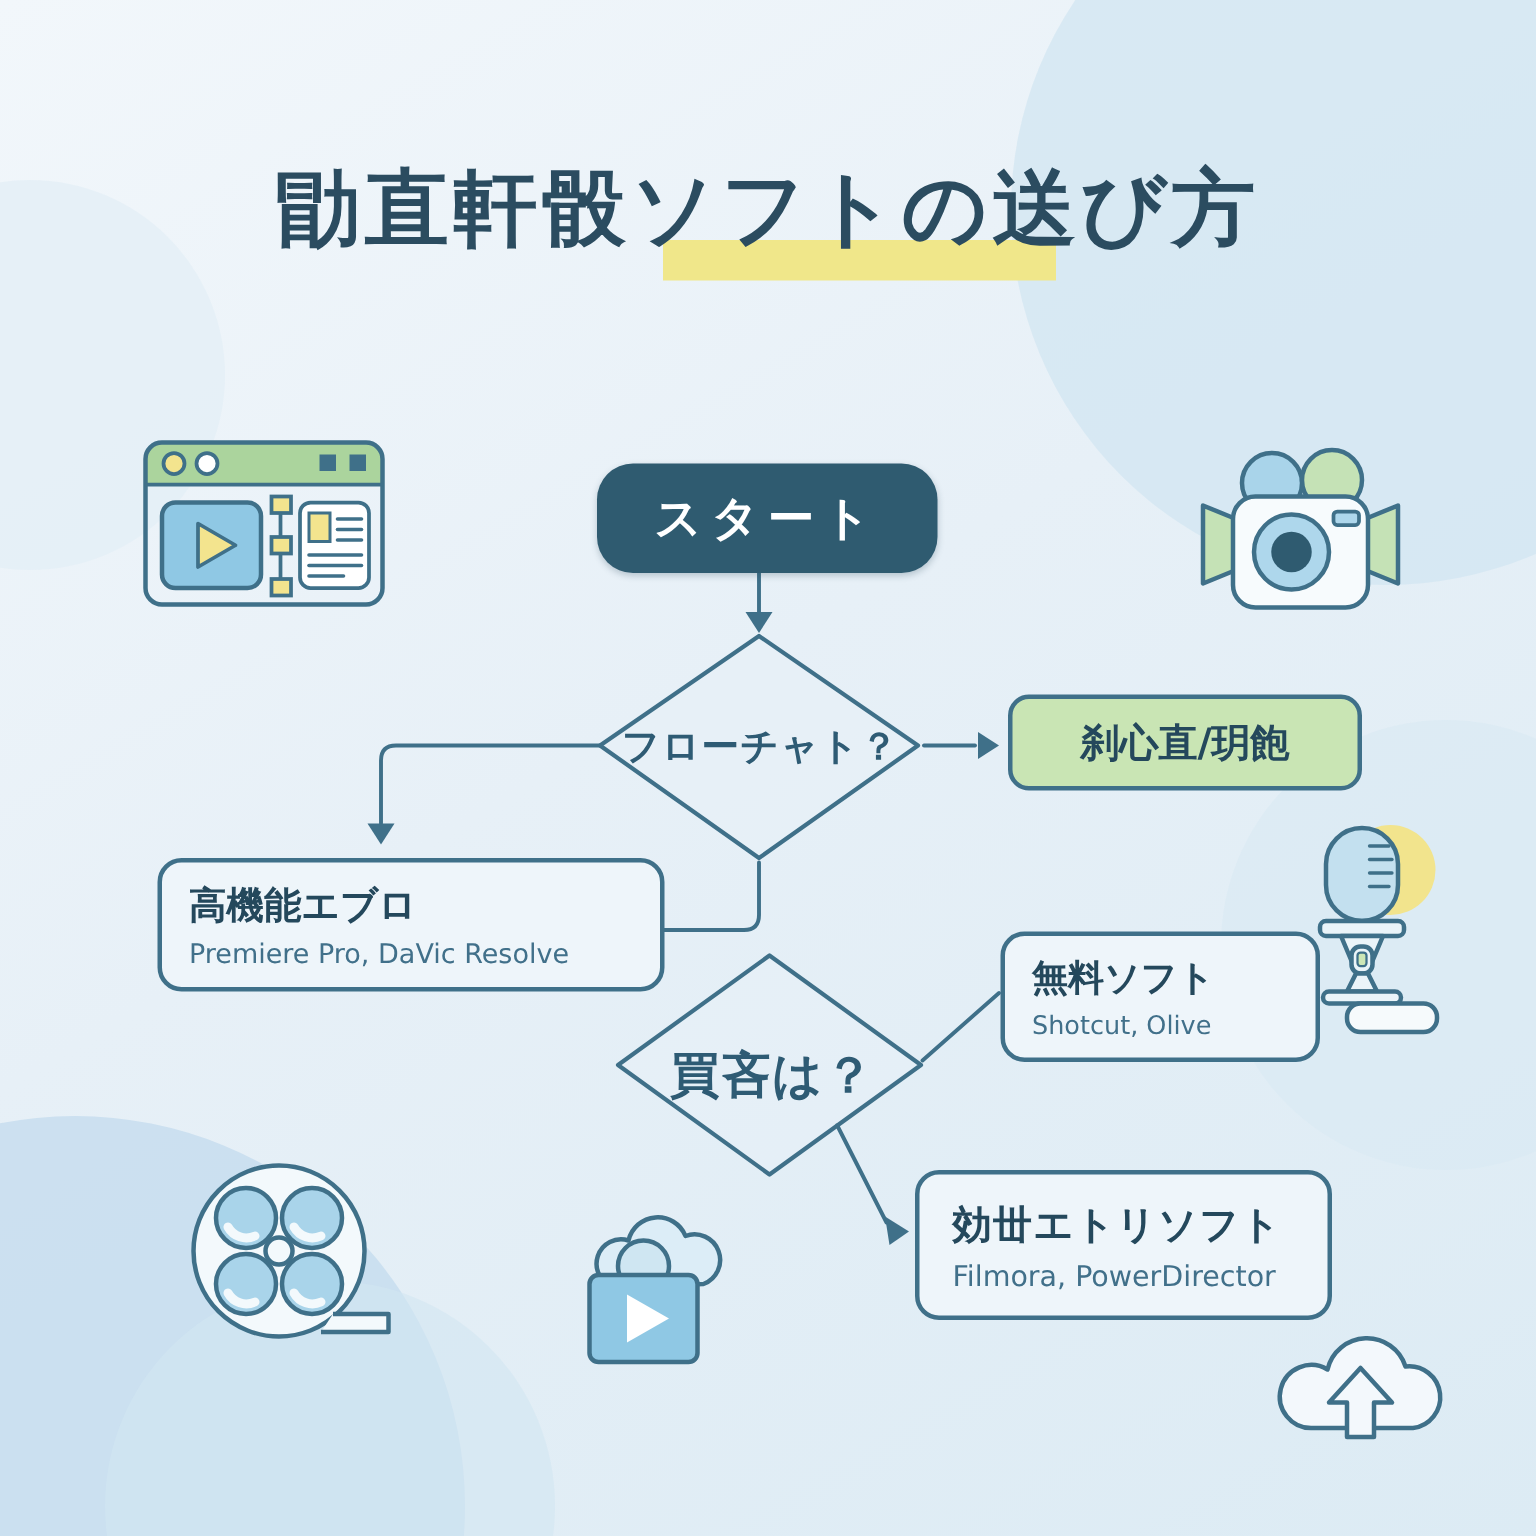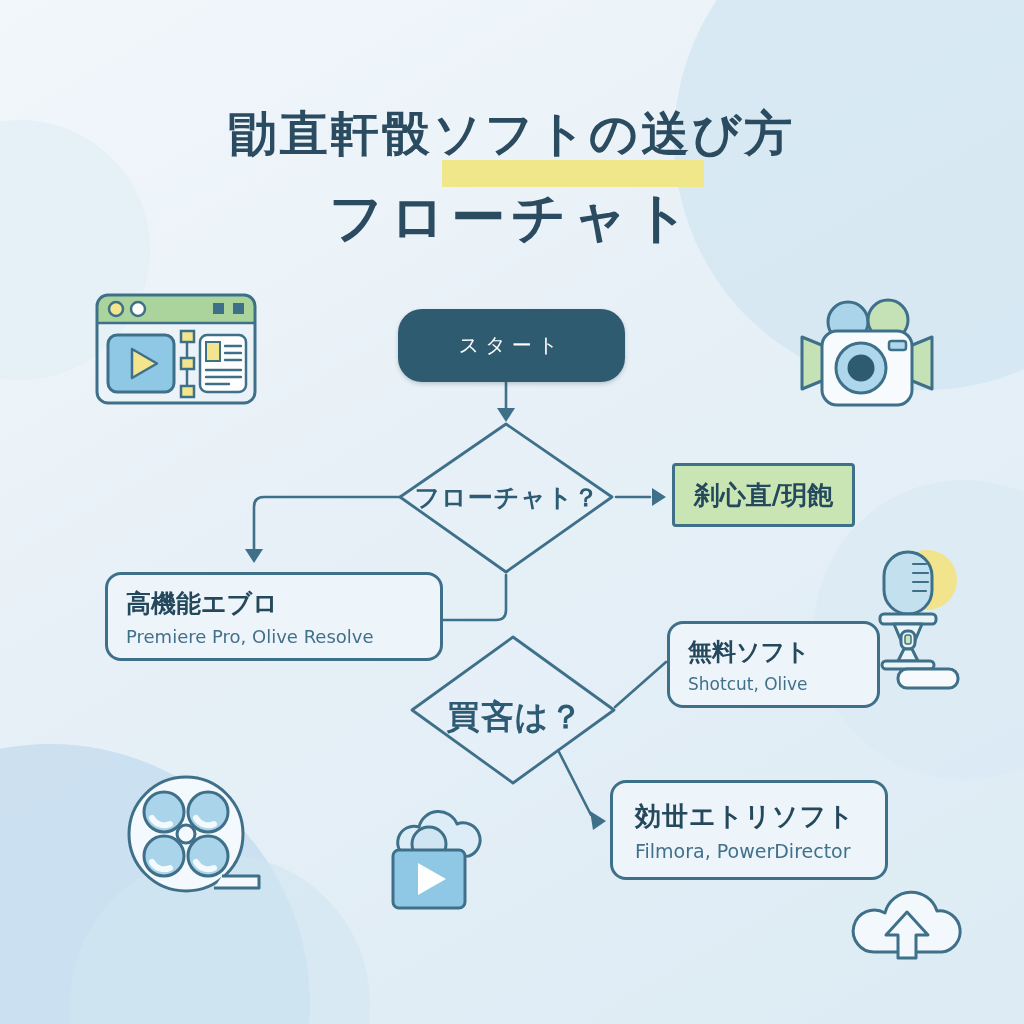--- a/index.html
+++ b/index.html
@@ -9,38 +9,38 @@
     font-family:"DejaVu Sans",sans-serif;
   }
   .blob{position:absolute;border-radius:50%;}
   .blob.b1{width:500px;height:500px;right:-150px;top:-110px;background:#d2e6f2;opacity:.75;}
   .blob.b2{width:300px;height:300px;right:-90px;top:480px;background:#d8eaf4;opacity:.6;}
   .blob.b3{width:520px;height:520px;left:-210px;bottom:-240px;background:#c7ddee;opacity:.85;}
   .blob.b4{width:300px;height:300px;left:70px;bottom:-130px;background:#d2e6f2;opacity:.6;}
   .blob.b5{width:260px;height:260px;left:-110px;top:120px;background:#e4eff6;opacity:.8;}
   .title-highlight{position:absolute;left:442px;top:160px;width:262px;height:27px;background:#f0e78a;z-index:2;}
   .title-line1{position:absolute;left:0;top:102px;width:1024px;text-align:center;
-    font-size:48px;font-weight:700;letter-spacing:3px;color:#2b4c60;z-index:3;}
+    font-size:56px;font-weight:700;letter-spacing:3px;color:#2b4c60;z-index:3;}
   .title-line2{position:absolute;left:0;top:182px;width:1024px;text-align:center;
     font-size:54px;font-weight:700;letter-spacing:6px;color:#2b4c60;z-index:3;}
 
   svg.flow{position:absolute;left:0;top:0;z-index:1;}
 
   .node{position:absolute;box-sizing:border-box;z-index:2;}
   .node-start{
     left:398px;top:309px;width:227px;height:73px;border-radius:24px;
     background:#2f5b70;display:flex;align-items:center;justify-content:center;
     box-shadow:0 2px 4px rgba(40,70,90,.25);
   }
-  .node-start .lbl{color:#ffffff;font-size:20px;font-weight:400;letter-spacing:6px;}
+  .node-start .lbl{color:#ffffff;font-size:31px;font-weight:700;letter-spacing:6px;}
   .diamond-label{position:absolute;z-index:2;text-align:center;font-weight:700;color:#2e5b74;}
   .dl1{left:396px;top:481px;width:222px;font-size:25px;letter-spacing:1px;}
   .dl2{left:404px;top:695px;width:222px;font-size:33px;letter-spacing:1px;}
   .node-simple{
-    left:672px;top:463px;width:183px;height:64px;border-radius:4px;
+    left:672px;top:463px;width:236px;height:64px;border-radius:14px;
     background:#c9e5b4;border:3px solid #3f7089;
     display:flex;align-items:center;justify-content:center;
   }
   .node-simple .lbl{color:#24485c;font-size:26px;font-weight:700;}
   .node-box{
     background:#eef5fa;border:3px solid #3f7089;border-radius:16px;
     display:flex;flex-direction:column;justify-content:center;
   }
   .node-pro{left:105px;top:572px;width:338px;height:89px;padding-left:18px;}
   .node-free{left:667px;top:621px;width:213px;height:87px;padding-left:18px;}
@@ -59,21 +59,20 @@
 <div class="canvas">
 
   <div class="blob b1"></div>
   <div class="blob b2"></div>
   <div class="blob b3"></div>
   <div class="blob b4"></div>
   <div class="blob b5"></div>
 
   <div class="title-highlight"></div>
   <div class="title-line1">勖直軒骰ソフトの送び方</div>
-  <div class="title-line2">フローチャト</div>
 
   <svg class="flow" width="1024" height="1024" viewBox="0 0 1024 1024">
     <g stroke="#3f7089" stroke-width="2.6" fill="none" stroke-linecap="round" stroke-linejoin="round">
       <path d="M506,382 L506,408"></path>
       <path d="M616,497 L650,497"></path>
       <path d="M400,497 L264,497 Q254,497 254,507 L254,549"></path>
       <path d="M506,575 L506,610 Q506,620 496,620 L391,620"></path>
       <path d="M615,707 L666,662"></path>
       <path d="M558,750 L591,815"></path>
     </g>
@@ -94,21 +93,21 @@
   </div>
 
   <div class="diamond-label dl1">フローチャト？</div>
 
   <div class="node node-simple">
     <span class="lbl">刹心直/玥飽</span>
   </div>
 
   <div class="node node-box node-pro">
     <div class="t">高機能エブロ</div>
-    <div class="s">Premiere Pro, Olive Resolve</div>
+    <div class="s">Premiere Pro, DaVic Resolve</div>
   </div>
 
   <div class="diamond-label dl2">買吝は？</div>
 
   <div class="node node-box node-beginner">
     <div class="t">効丗エトリソフト</div>
     <div class="s">Filmora, PowerDirector</div>
   </div>
 
   <div class="node node-box node-free">

